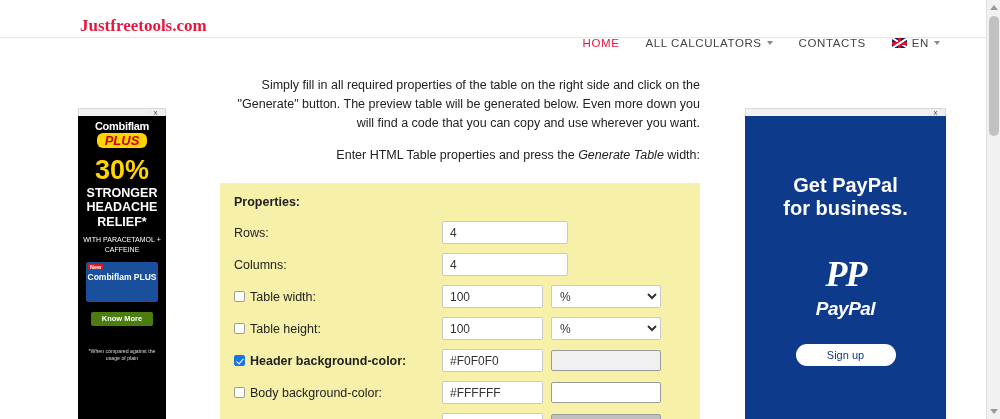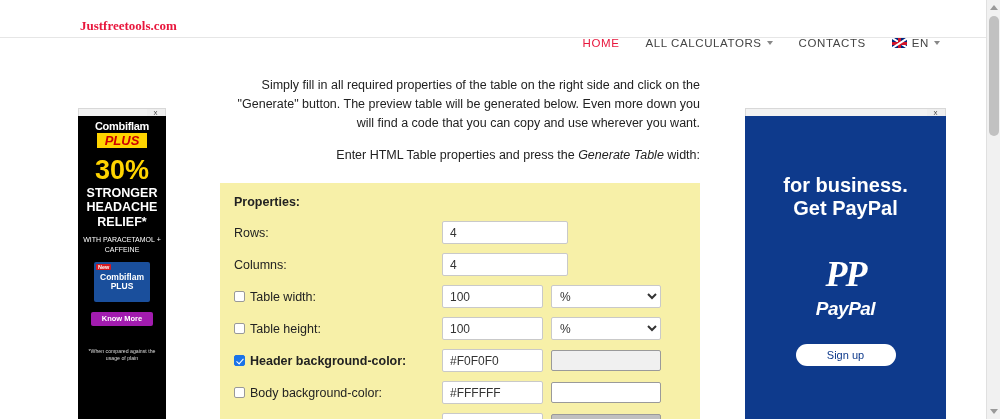--- a/index.html
+++ b/index.html
@@ -19,21 +19,21 @@
     height:38px;
     border-bottom:1px solid #e6e6e6;
     display:flex;
     align-items:center;
     background:#fff;
     position:relative;
   }
   .brand {
     position:absolute;
     left:80px;
-    font-size:13px;
+    font-size:17px;
     font-weight:bold;
     color:#e8173d;
     font-family:"Liberation Serif", serif;
     letter-spacing:0px;
     margin-top:14px;
   }
   .nav {
     position:absolute;
     right:60px;
     display:flex;
@@ -107,45 +107,45 @@
     color:#fff;
     text-align:center;
     padding-top:4px;
     overflow:hidden;
     position:relative;
   }
   .ad-logo1 { font-size:11px; font-weight:bold; letter-spacing:-0.3px; }
   .ad-plus {
     display:inline-block;
     background:#ffd400; color:#c00; font-weight:bold;
-    font-size:13px; font-style:italic; padding:0 8px; margin-top:1px;
+    font-size:13px; font-style:italic; padding:0 8px; margin-top:1px;border-radius:6px;
   }
   .ad-30 { font-size:27px; font-weight:bold; color:#ffd400; line-height:1; margin-top:9px; }
   .ad-str { font-size:12.5px; font-weight:bold; line-height:1.15; margin-top:2px; }
   .ad-with { font-size:7px; margin-top:6px; line-height:1.35; }
   .ad-pack {
     margin:8px auto 0;
-    width:56px; height:40px;
+    width:72px; height:40px;
     background:#1a4f9c;
     border-radius:2px;
     position:relative;
     color:#fff;
     font-size:8.5px;
     font-weight:bold;
     line-height:1.1;
     padding-top:11px;
   }
   .ad-pack .new {
     position:absolute; left:2px; top:2px;
     background:#d71920; color:#fff; font-size:5.5px; padding:0 2px; border-radius:1px;
   }
   .ad-cta {
     margin:10px auto 0;
     width:62px; height:14px; line-height:14px;
-    background:#a21caf; color:#fff; font-size:7.5px; font-weight:bold;
+    background:#4d7c0f; color:#fff; font-size:7.5px; font-weight:bold;
     border-radius:2px;
   }
   .ad-fine {
     font-size:5.2px; color:#ddd; margin-top:22px; padding:0 4px; line-height:1.3;
   }
   .ad-right .ad-body {
     height:341px;
     background:#0e3a8c;
     color:#fff;
     text-align:center;
@@ -385,22 +385,22 @@
 
     </div>
   </div>
 
   <div class="ad ad-right">
     <div class="ad-bar">
         <span class="ix">X</span>
       </div>
     <div class="ad-body">
       <div class="pp-title">
+        <div>Get PayPal</div>
         <div>for business.</div>
-        <div>Get PayPal</div>
       </div>
       <div class="pp-logo-wrap">
         <div class="pp-pp">PP</div>
         <div class="pp-word">PayPal</div>
       </div>
       <div class="pp-btn">Sign up</div>
     </div>
   </div>
 </div>
 

